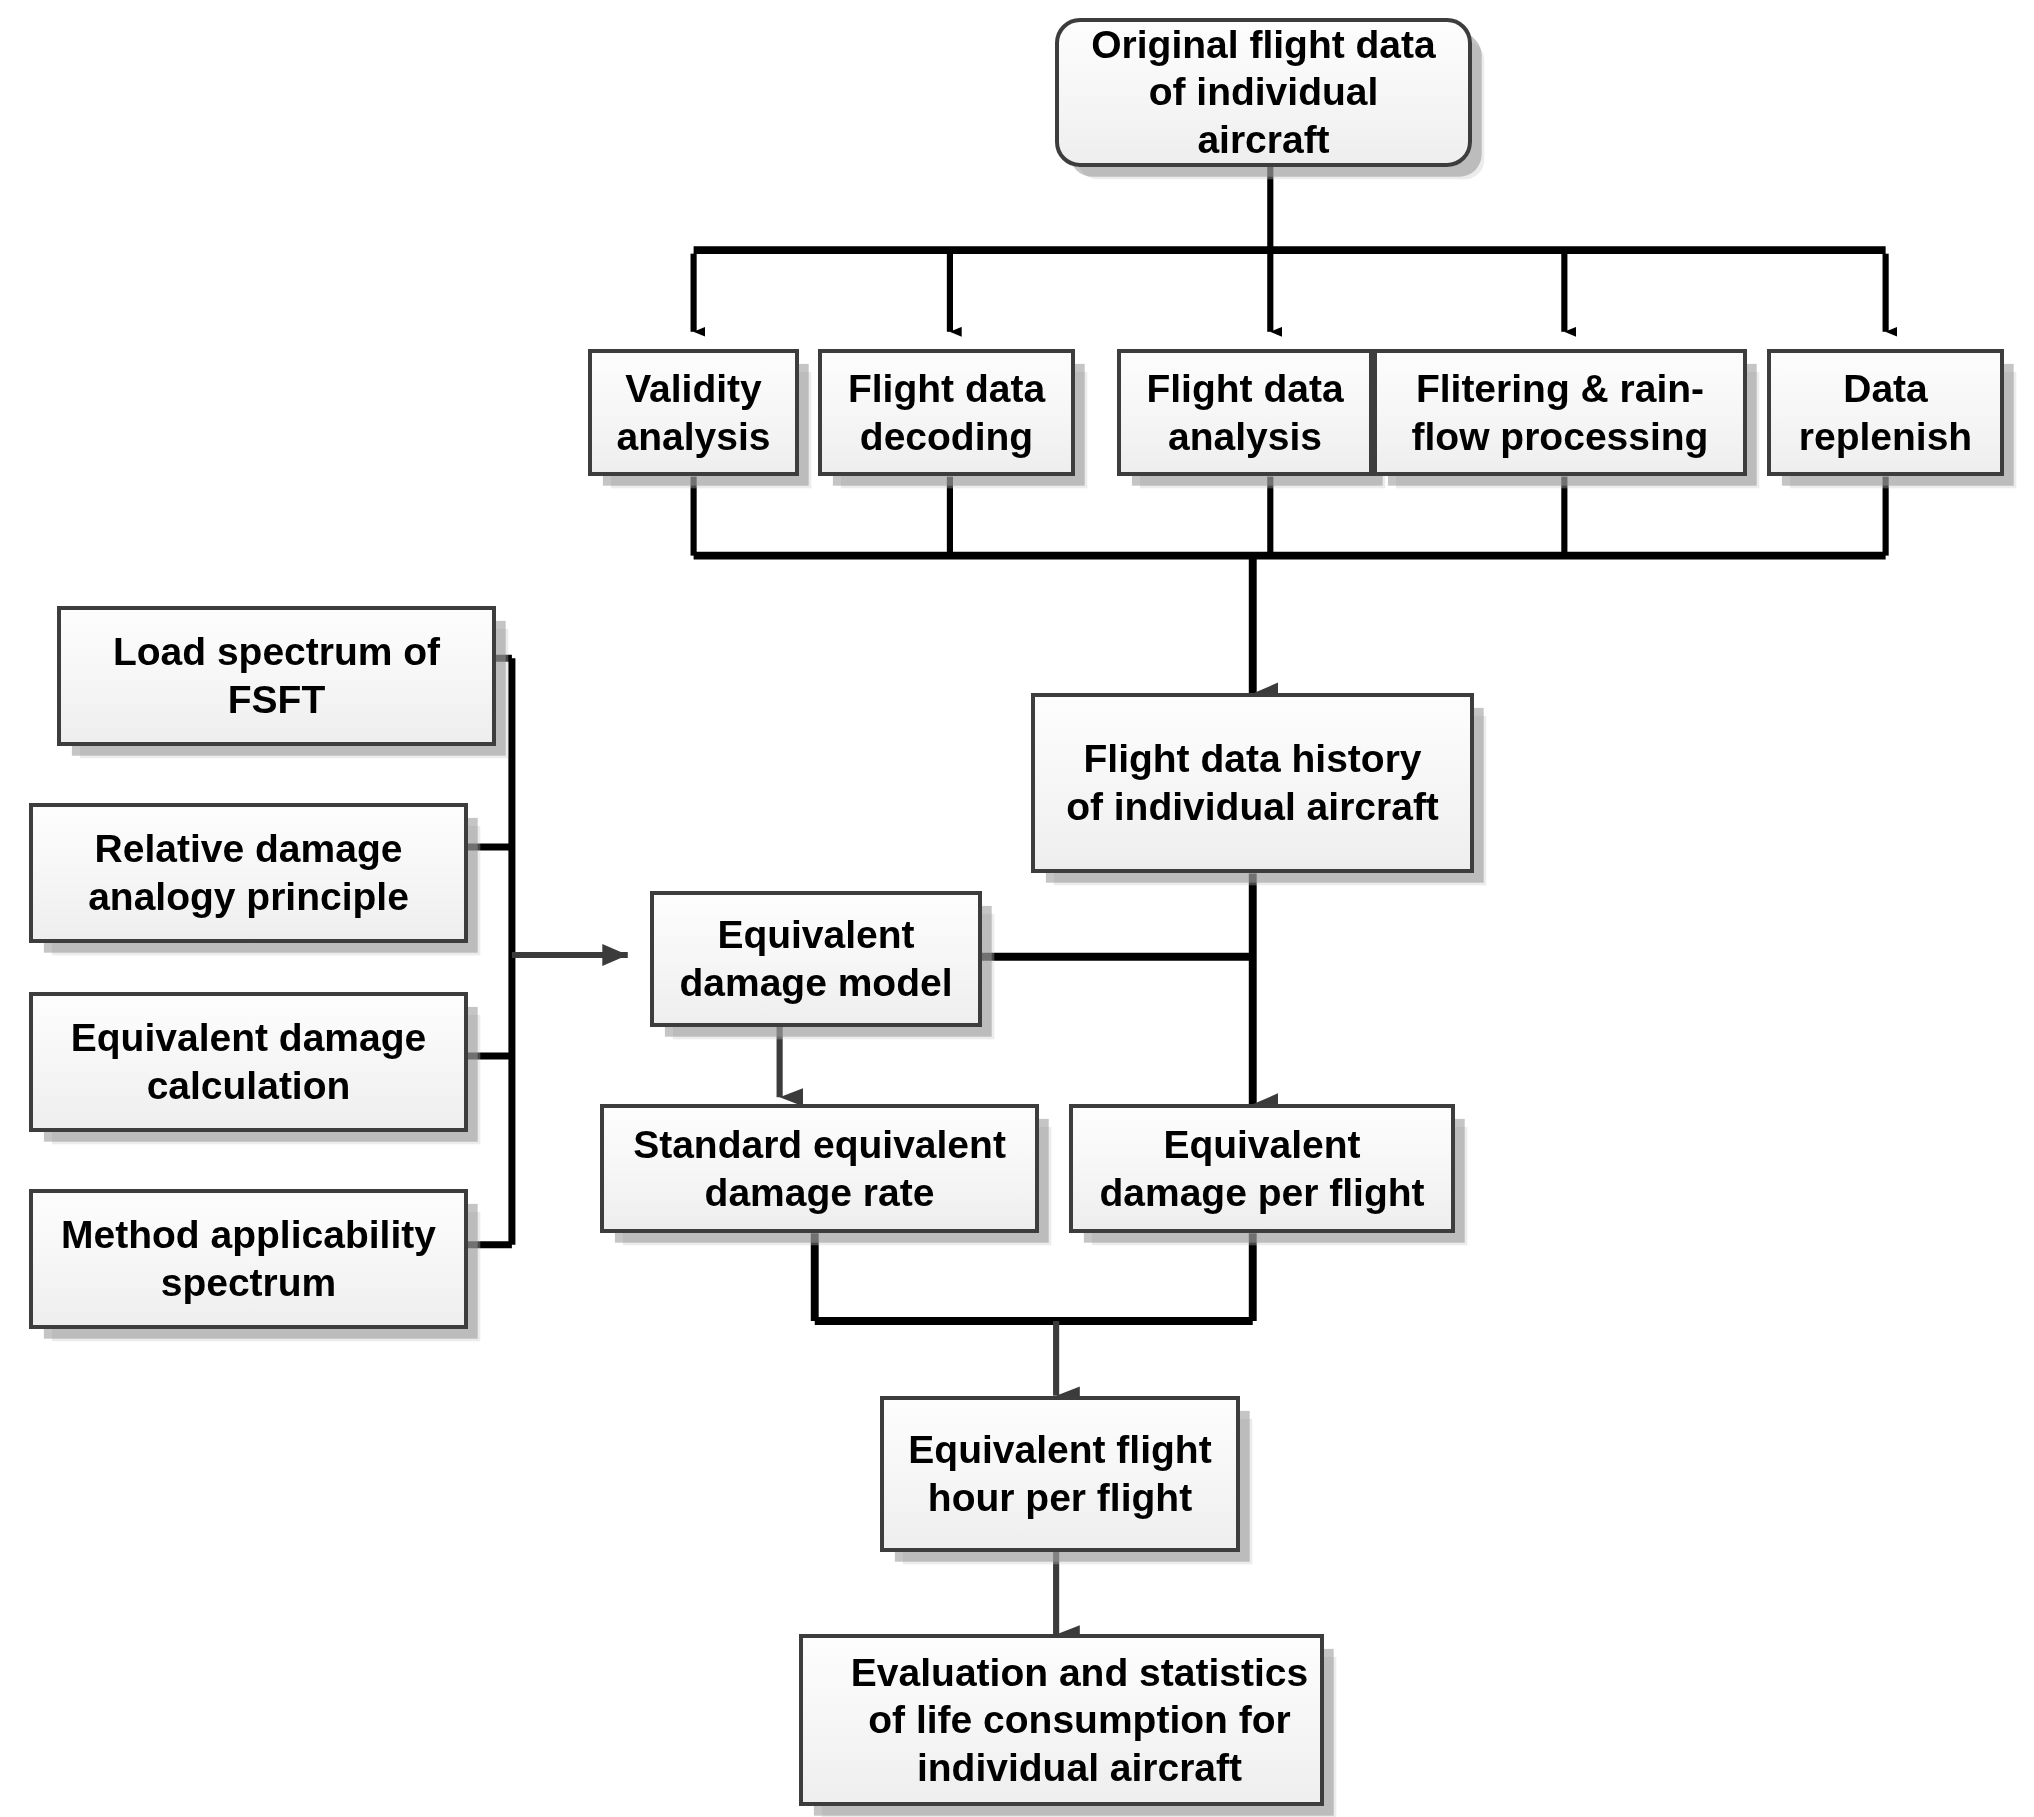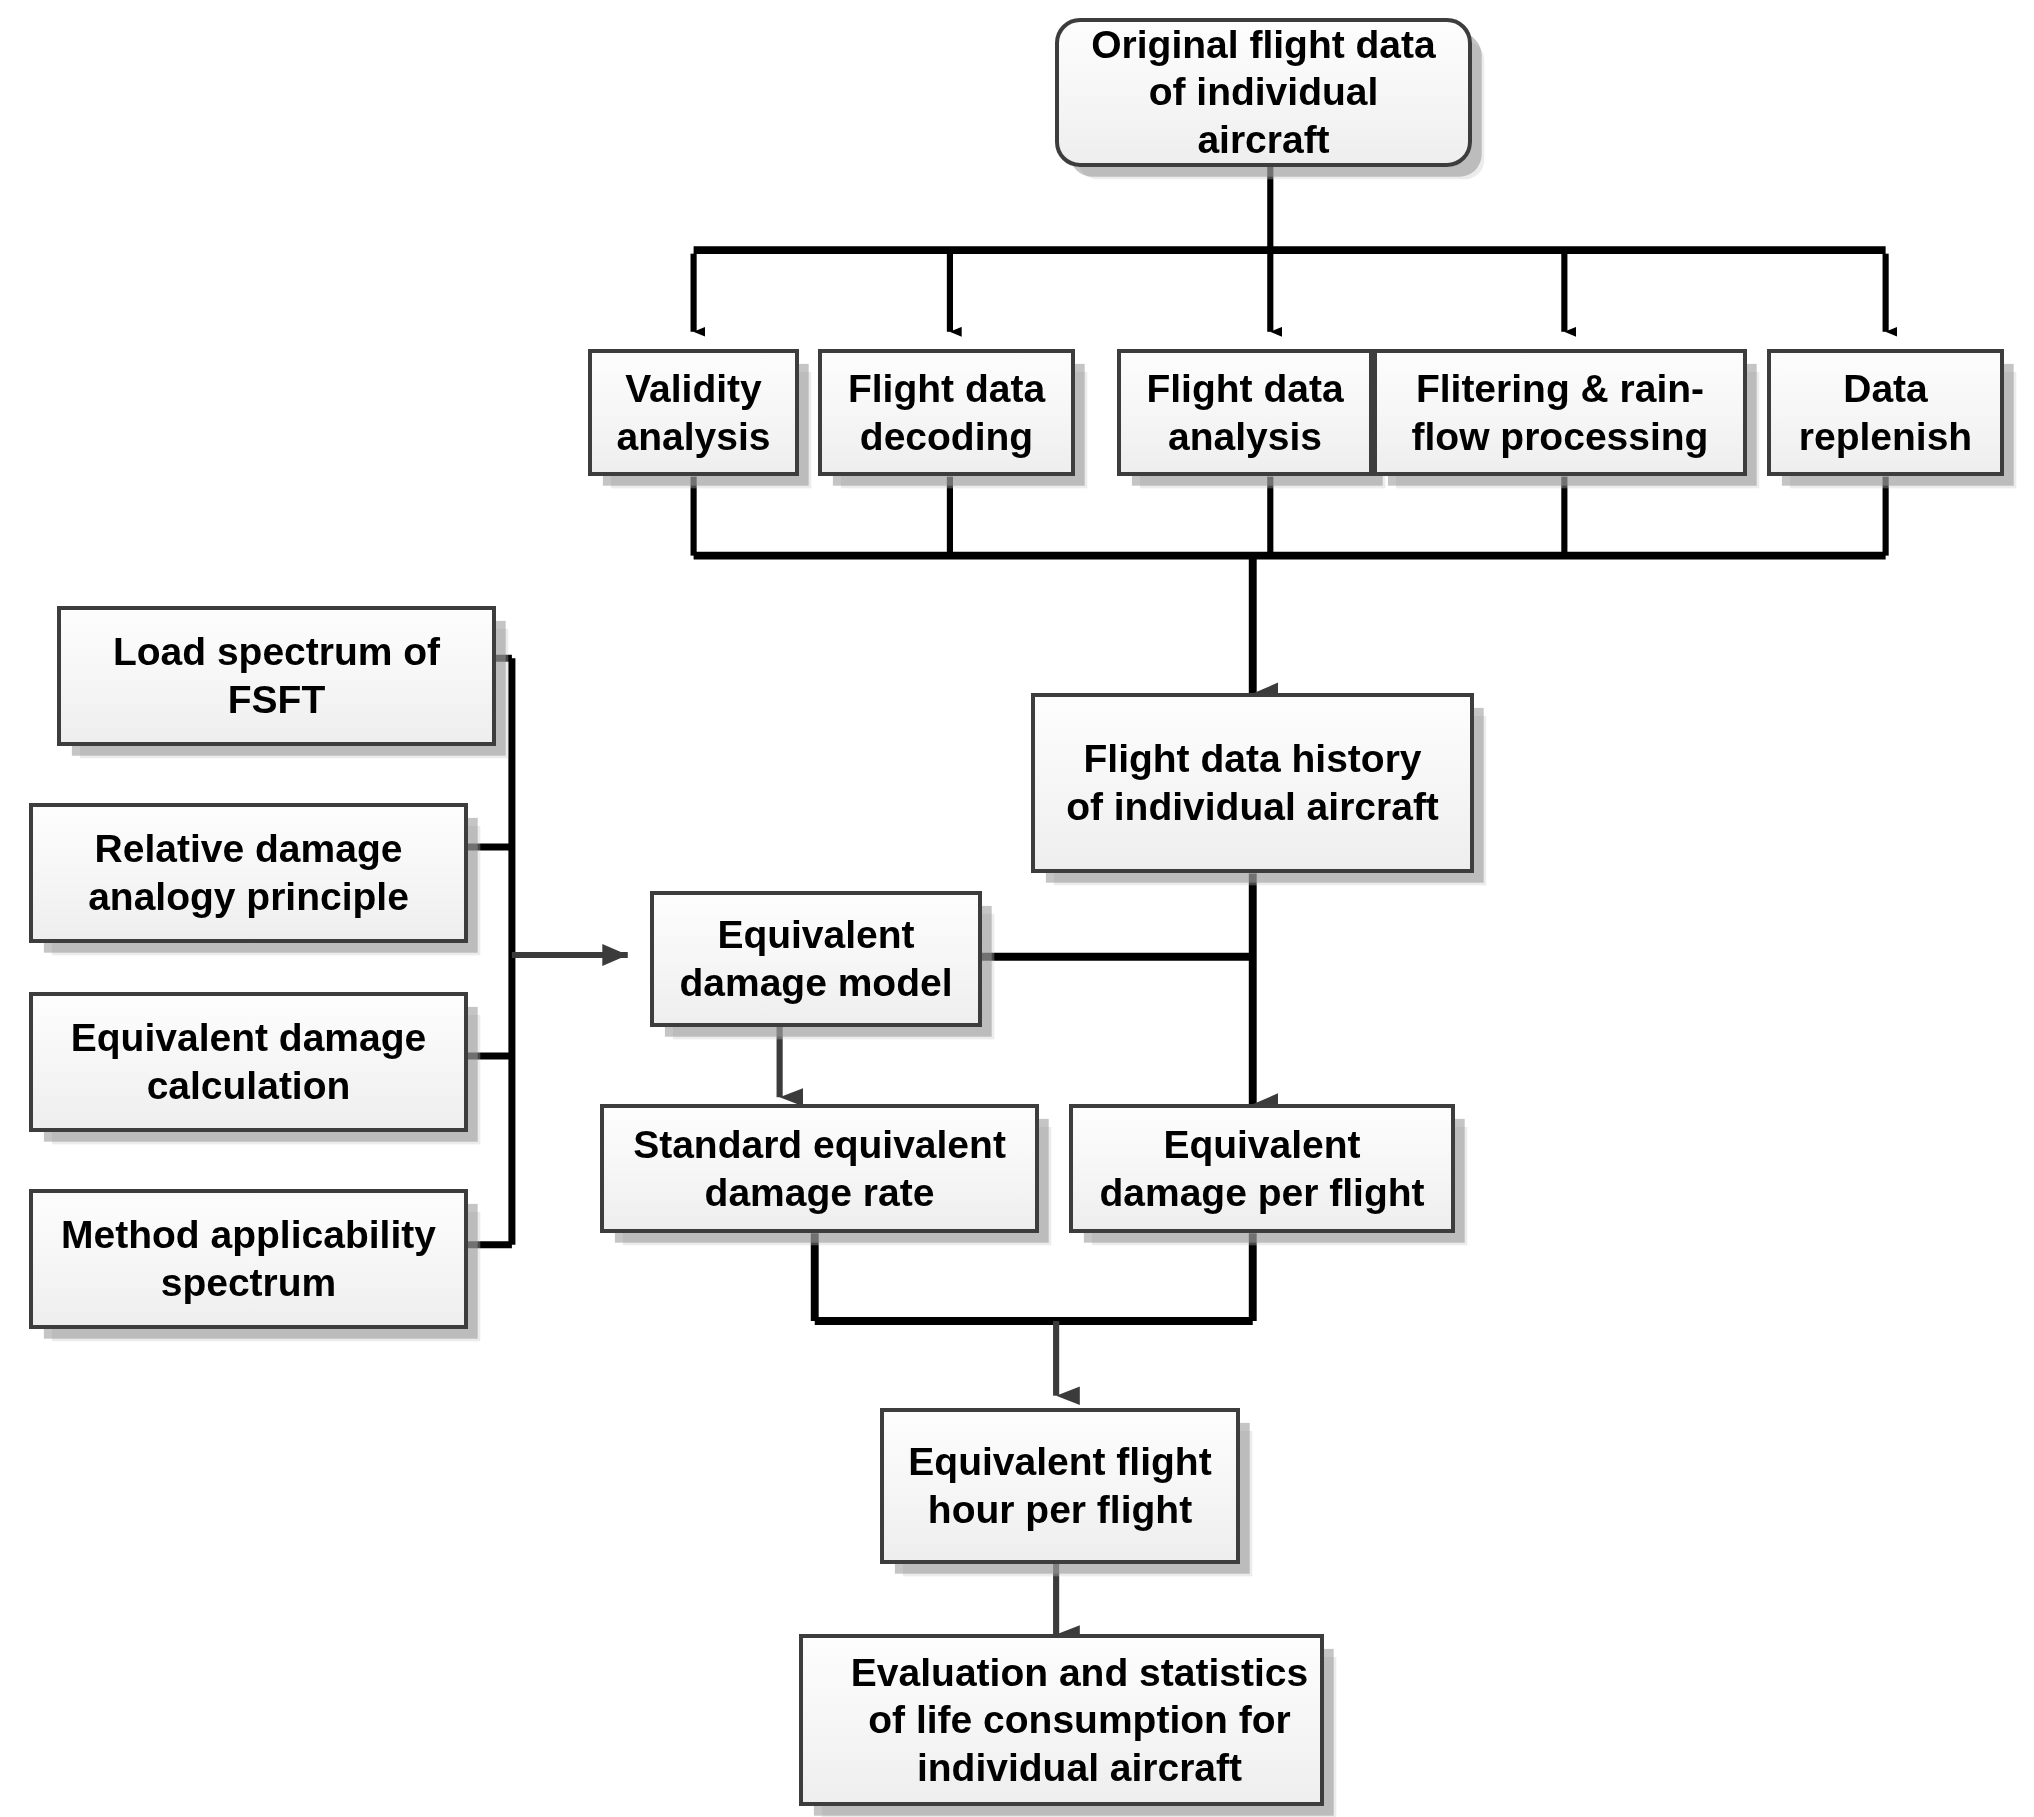--- a/index.html
+++ b/index.html
@@ -195,21 +195,21 @@
   <div class="node fs-44" style="left:600px; top:1104px; width:439px; height:129px;text-align:center;">
     <span class="label">Standard equivalent
 damage rate</span>
   </div>
 
   <div class="node fs-44" style="left:1069px; top:1104px; width:386px; height:129px;">
     <span class="label">Equivalent
 damage per flight</span>
   </div>
 
-  <div class="node fs-44" style="left:880px; top:1396px; width:360px; height:156px;margin-top:12px;">
+  <div class="node fs-44" style="left:880px; top:1396px; width:360px; height:156px;">
     <span class="label">Equivalent flight
 hour per flight</span>
   </div>
 
   <div class="node fs-44" style="left:799px; top:1634px; width:525px; height:172px;padding-left:36px;">
     <span class="label">Evaluation and statistics
 of life consumption for
 individual aircraft</span>
   </div>
 

